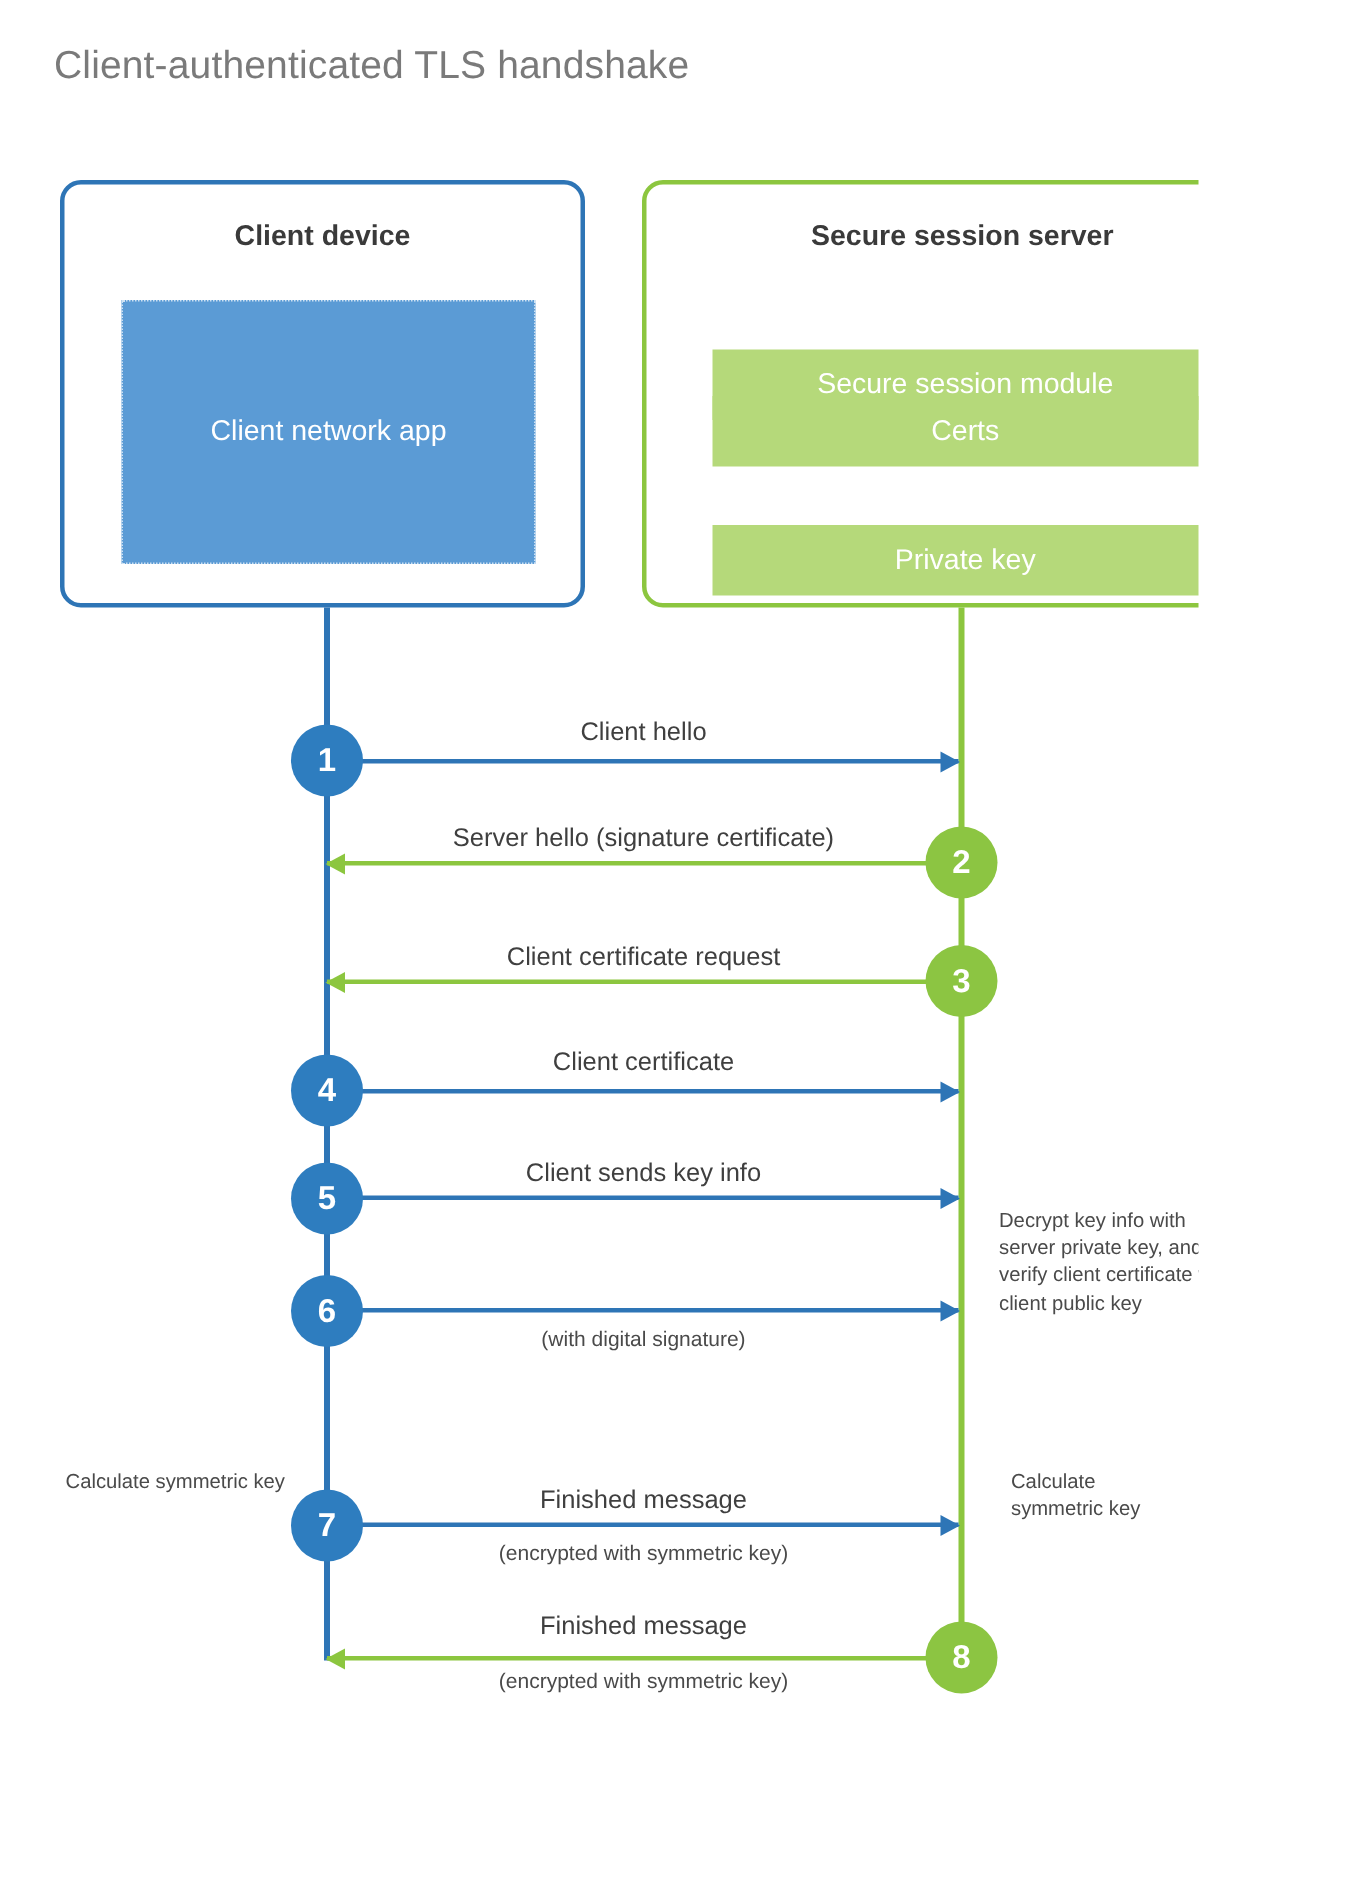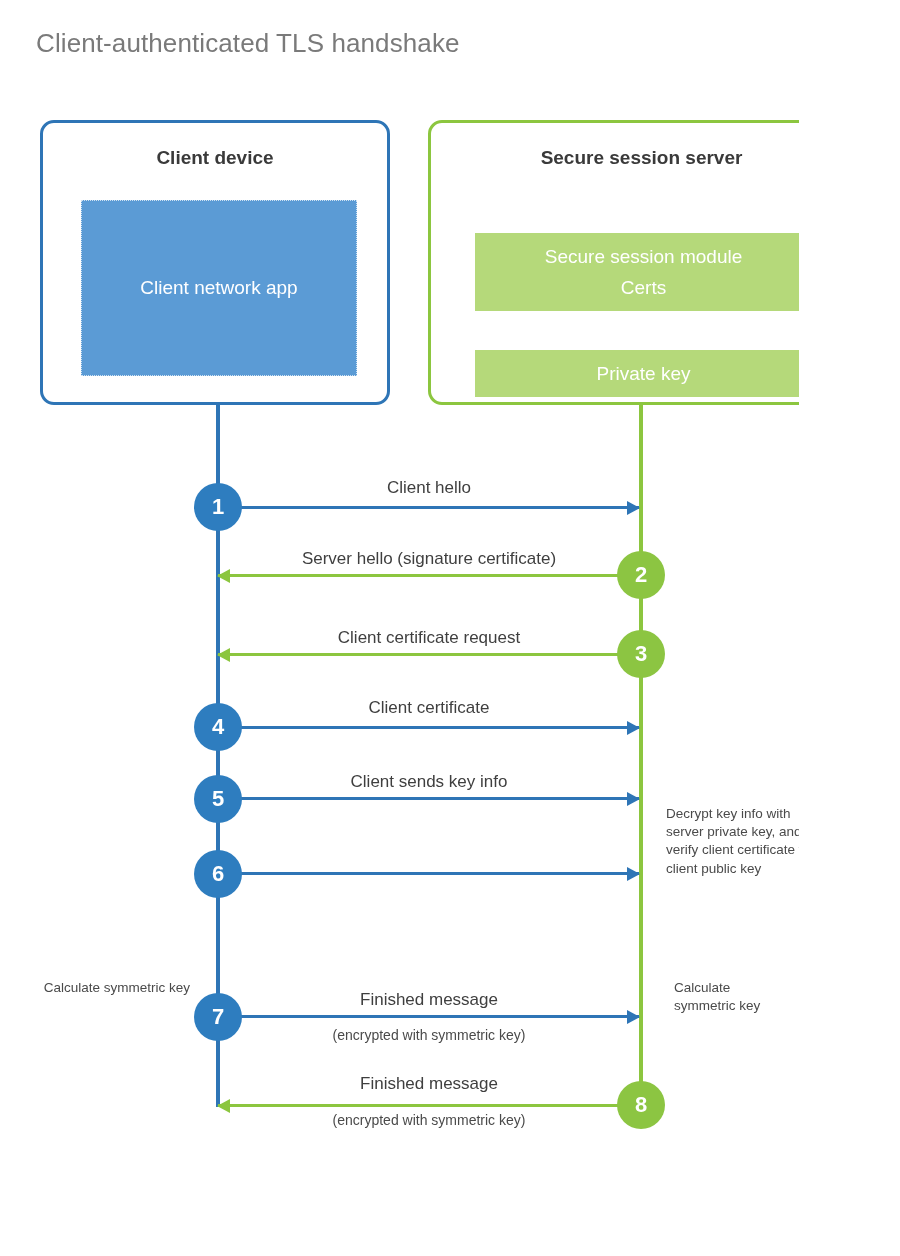--- a/index.html
+++ b/index.html
@@ -234,20 +234,21 @@
 
   <div class="msg-label" style="left:218px; top:772px; width:422px;">Client sends key info</div>
   <div class="msg-arrow blue to-right" style="left:218px; top:797px; width:421px;">
       <span class="head"></span>
     </div>
   <div class="step-circle blue" style="left:194px; top:775px;">5</div>
 
   <div class="msg-arrow blue to-right" style="left:218px; top:872px; width:421px;">
       <span class="head"></span>
     </div>
+  <div class="msg-sub" style="left:218px; top:884px; width:422px;">(with digital signature)</div>
   <div class="step-circle blue" style="left:194px; top:850px;">6</div>
 
   <div class="msg-label" style="left:218px; top:990px; width:422px;">Finished message</div>
   <div class="msg-arrow blue to-right" style="left:218px; top:1015px; width:421px;">
       <span class="head"></span>
     </div>
   <div class="msg-sub" style="left:218px; top:1027px; width:422px;">(encrypted with symmetric key)</div>
   <div class="step-circle blue" style="left:194px; top:993px;">7</div>
 
   <div class="msg-label" style="left:218px; top:1074px; width:422px;">Finished message</div>

